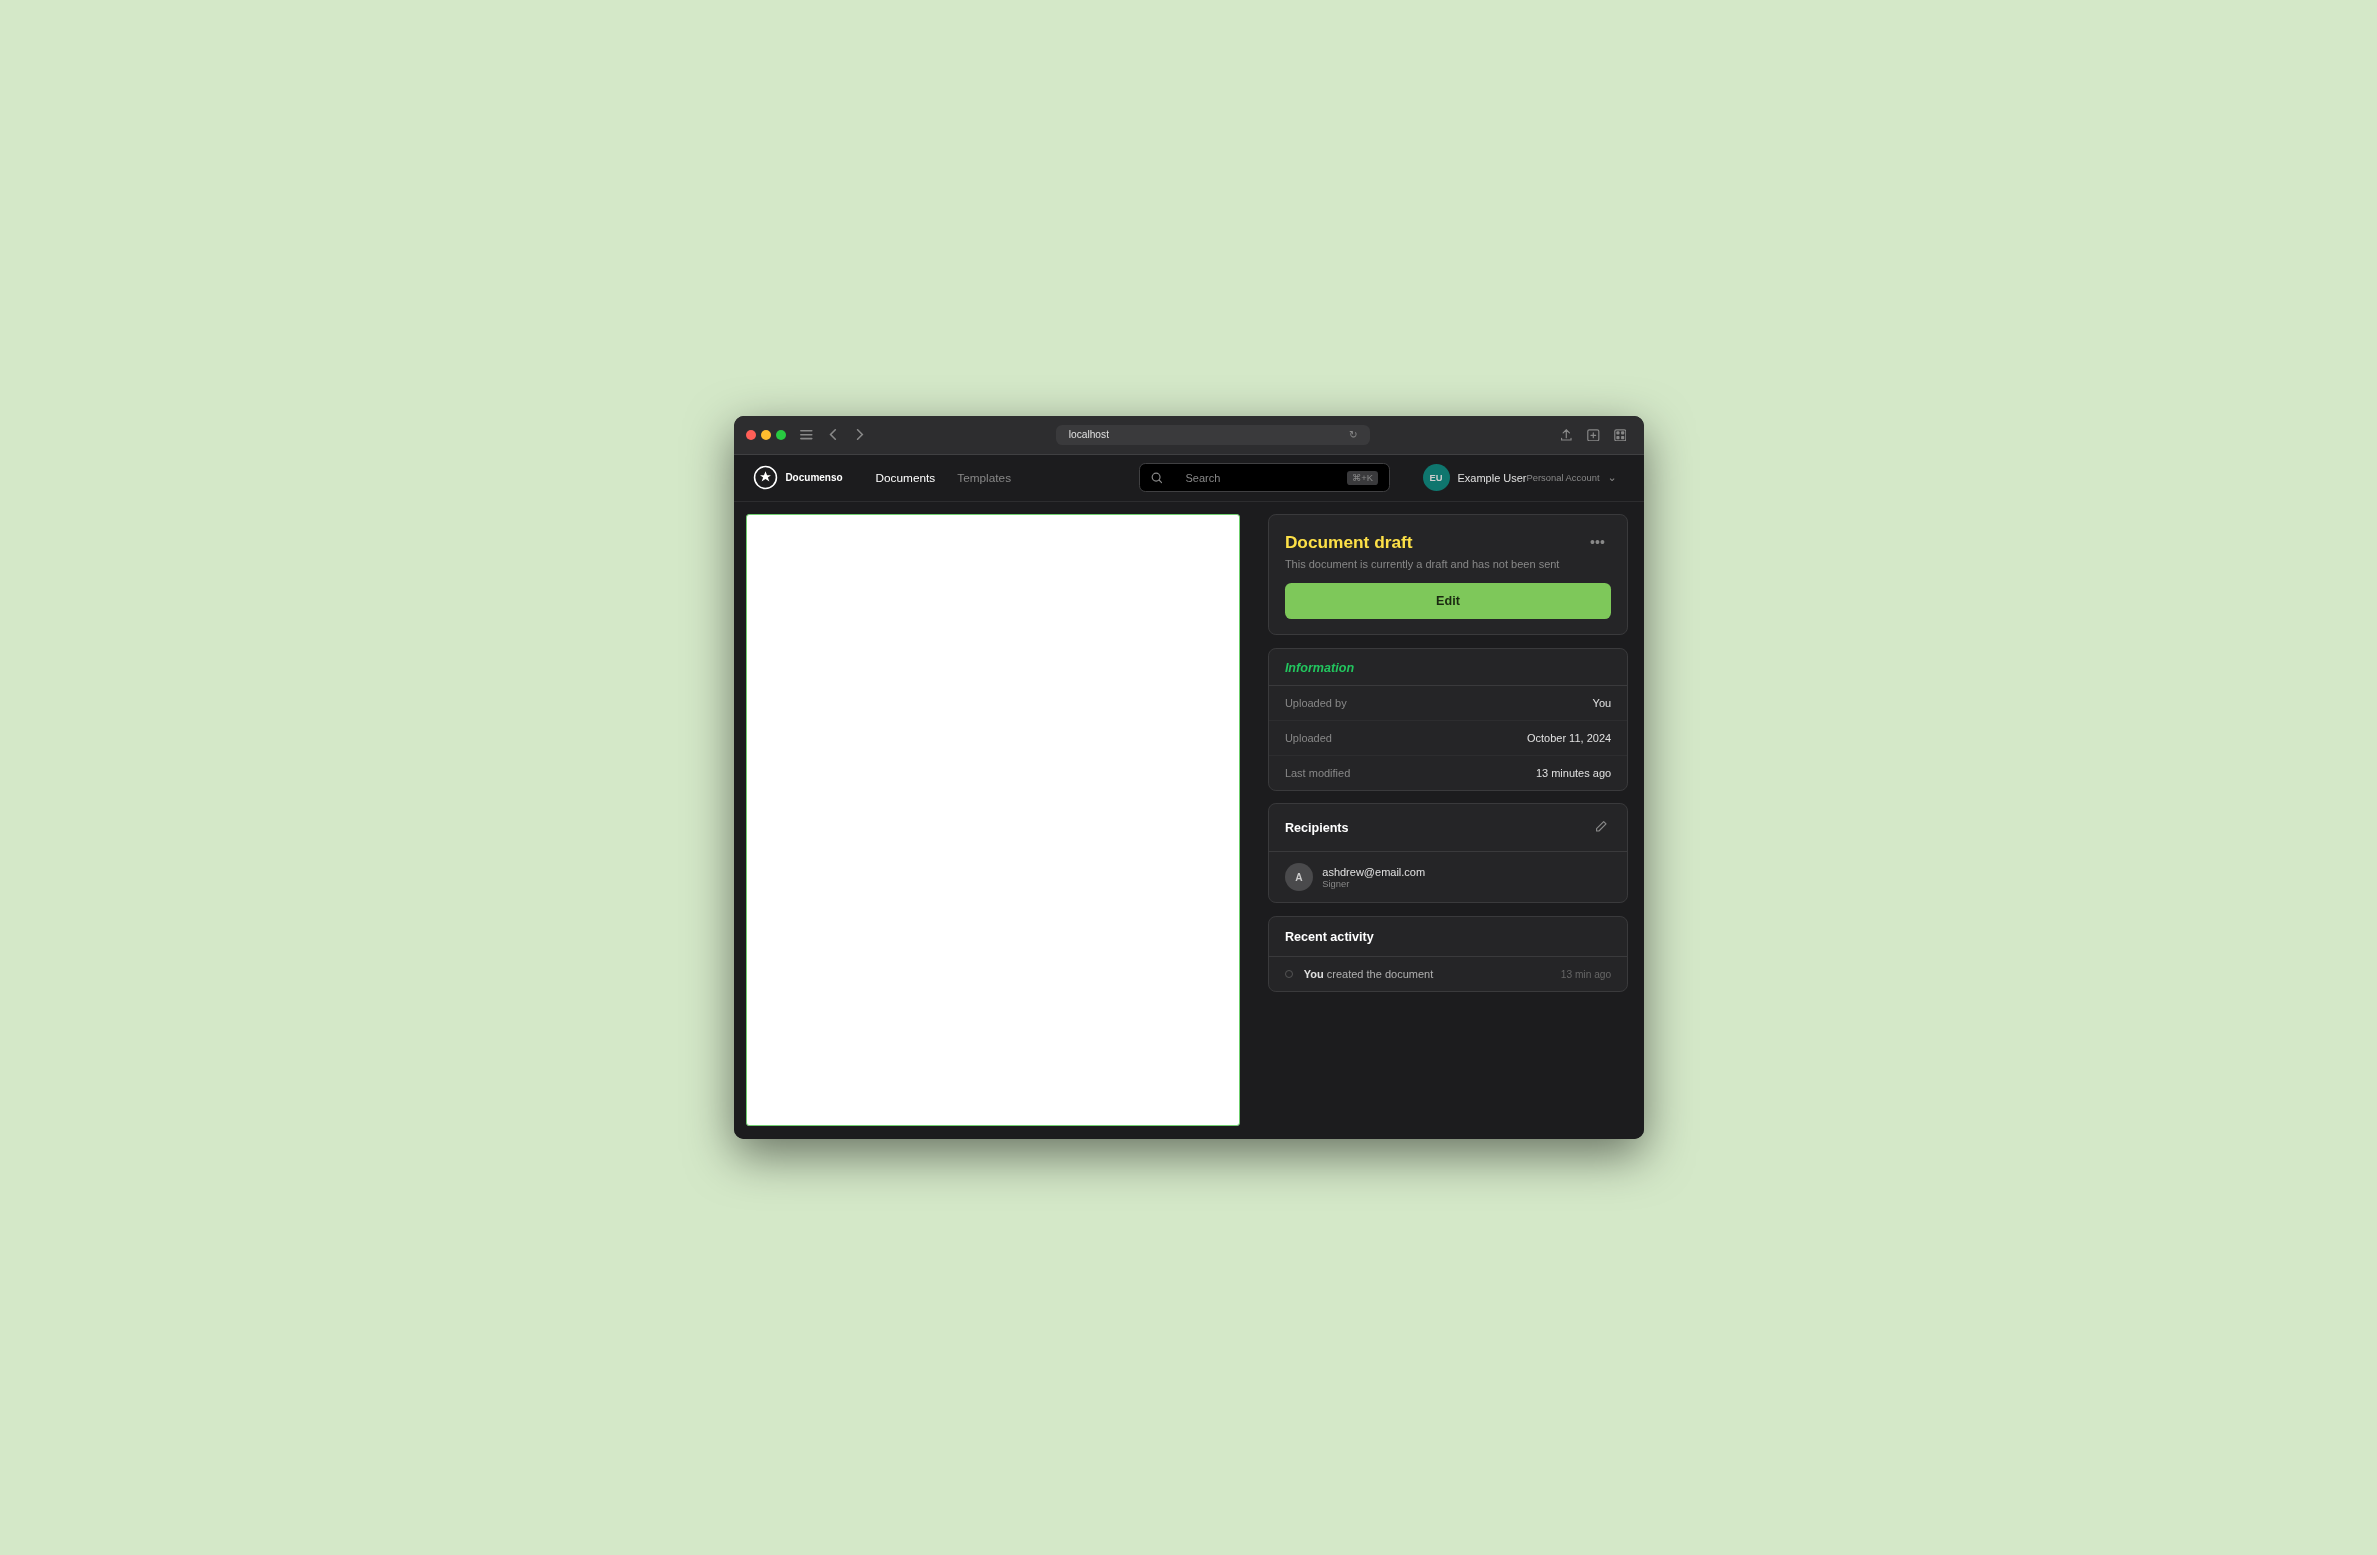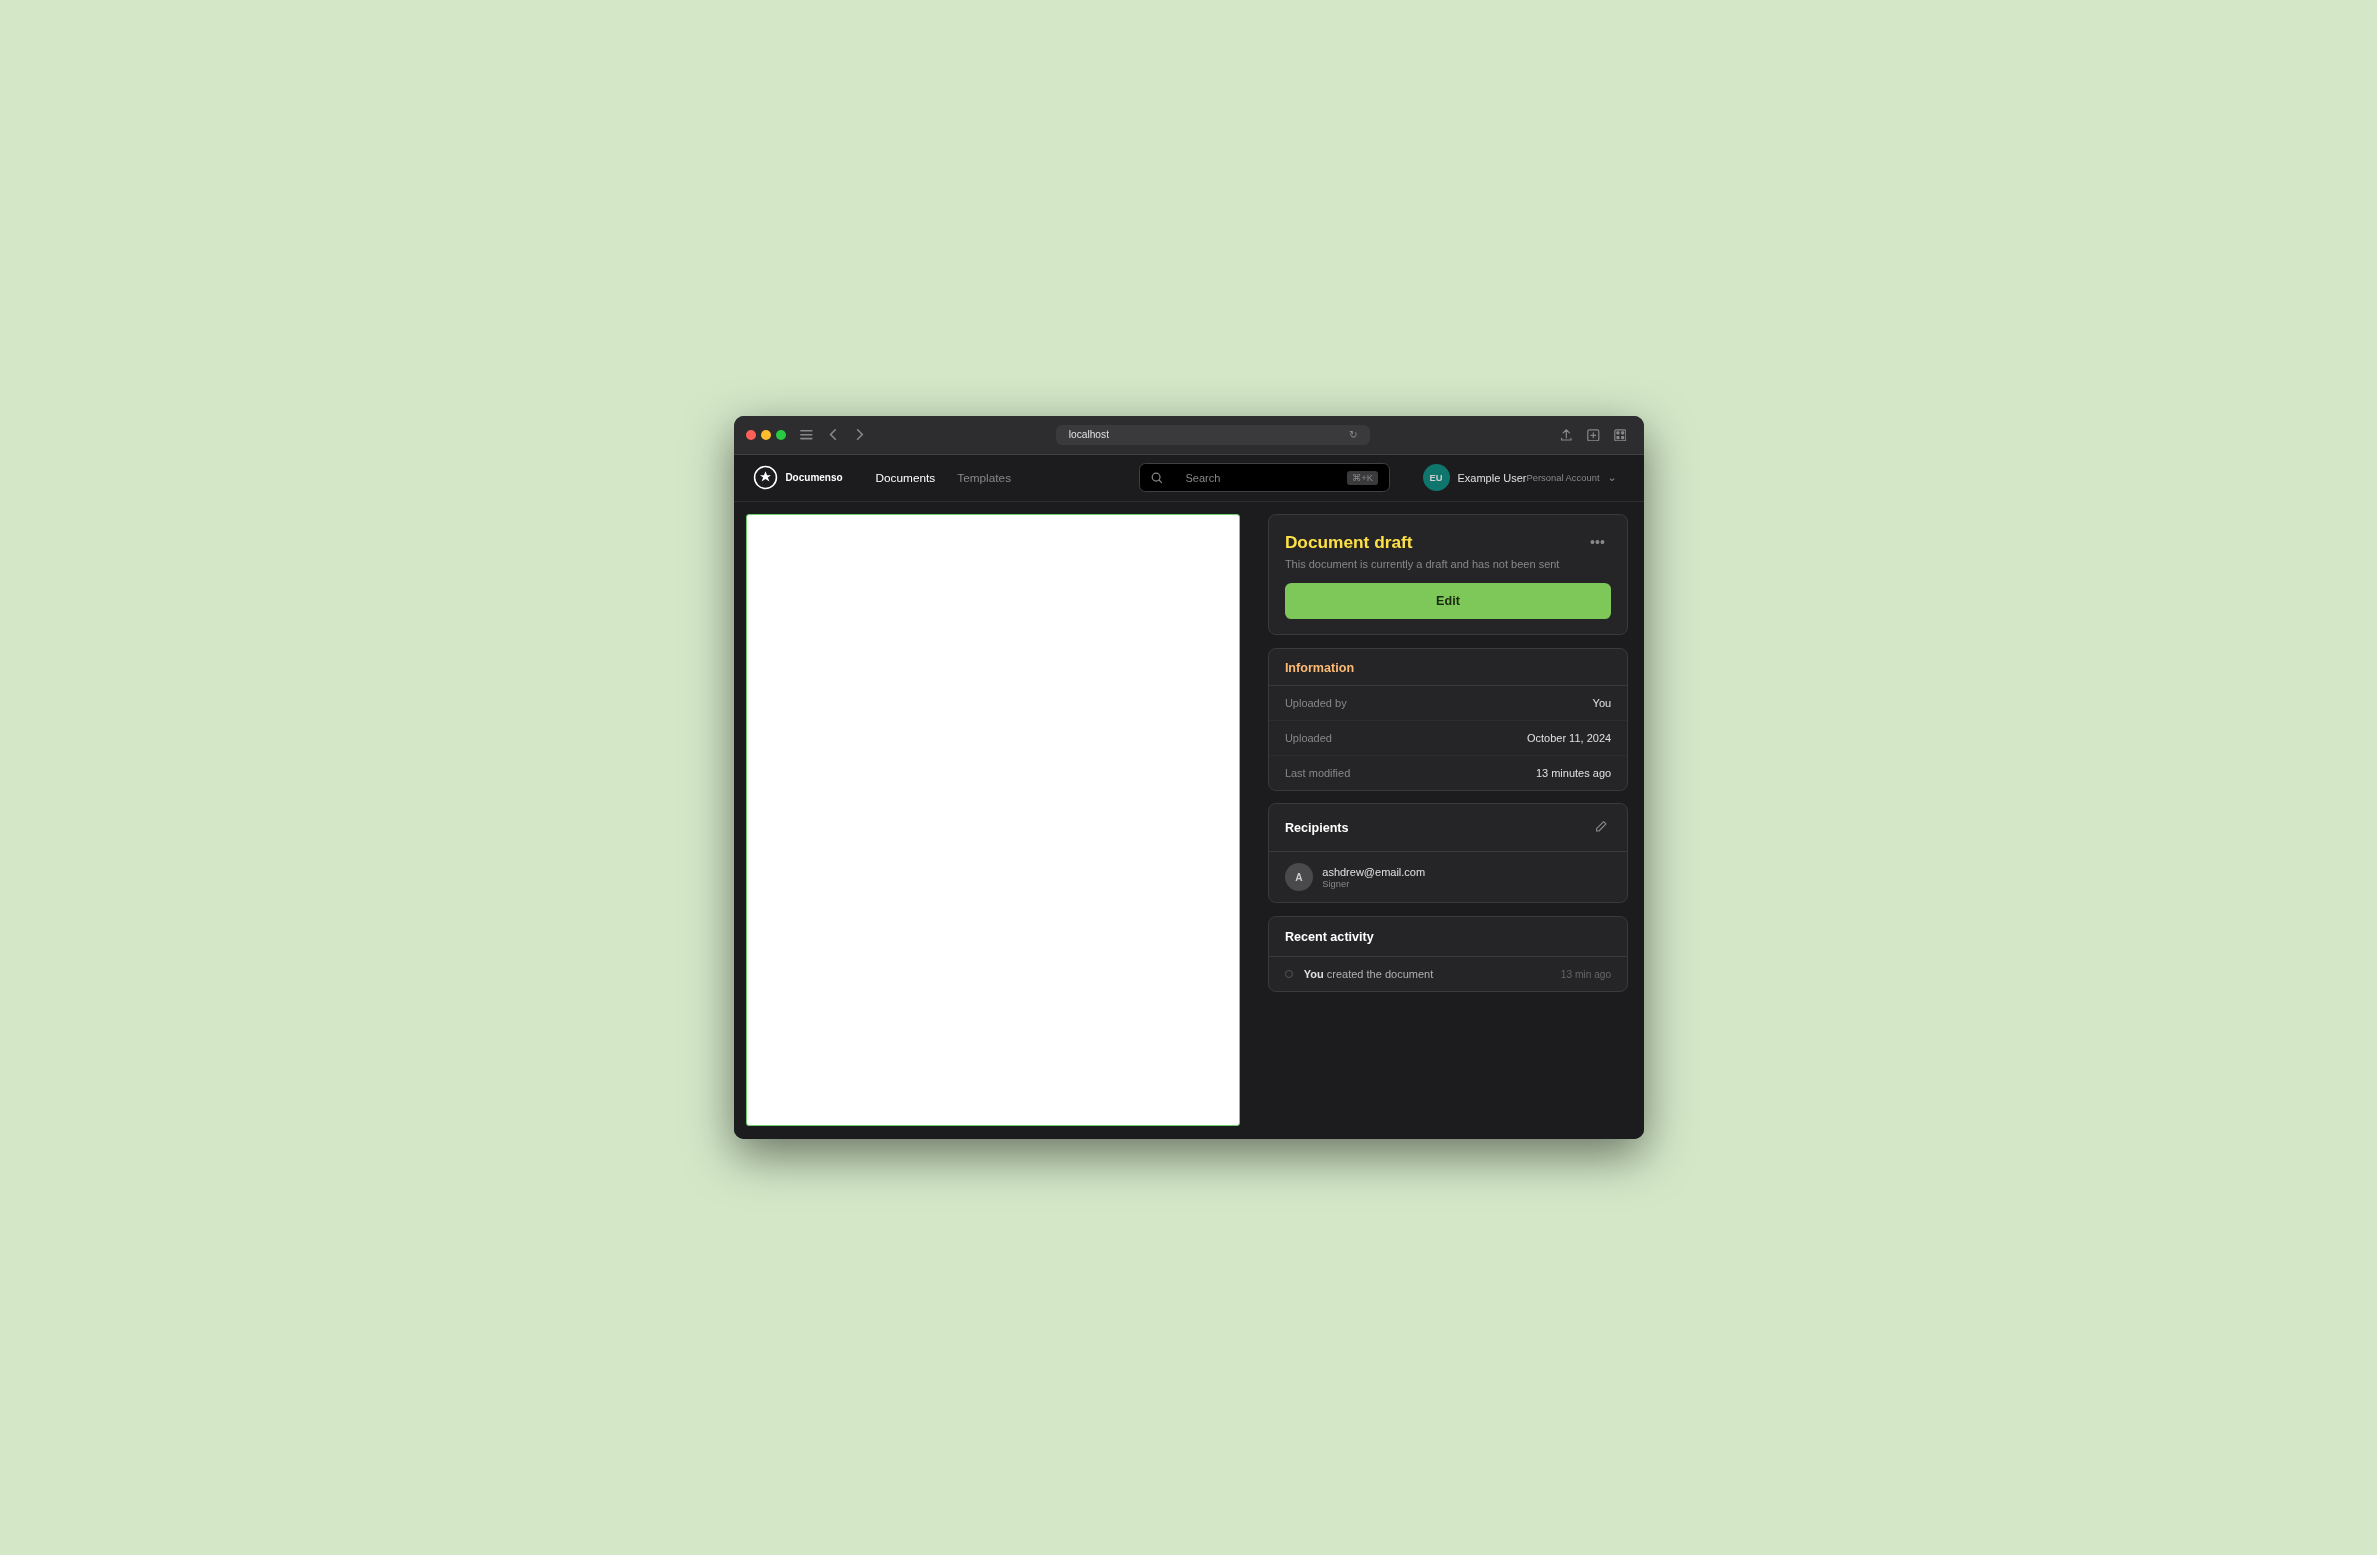--- a/index.html
+++ b/index.html
@@ -324,24 +324,25 @@
     
     .info-card {
       background: #252527;
       border: 0.8px solid #3a3a3c;
       border-radius: 7.9px;
       overflow: hidden;
     }
 
     .info-card-header {
       padding: 12.6px 15.7px 9.4px;
-      color: #fdba74;
+      color: #22c55e;
       font-size: 12.6px;
       font-weight: 600;
       border-bottom: 0.8px solid #3a3a3c;
+      font-style: italic;
     }
 
     .info-row {
       display: flex;
       align-items: flex-start;
       justify-content: space-between;
       padding: 11px 15.7px;
       border-bottom: 0.8px solid #2d2d2f;
     }
 

